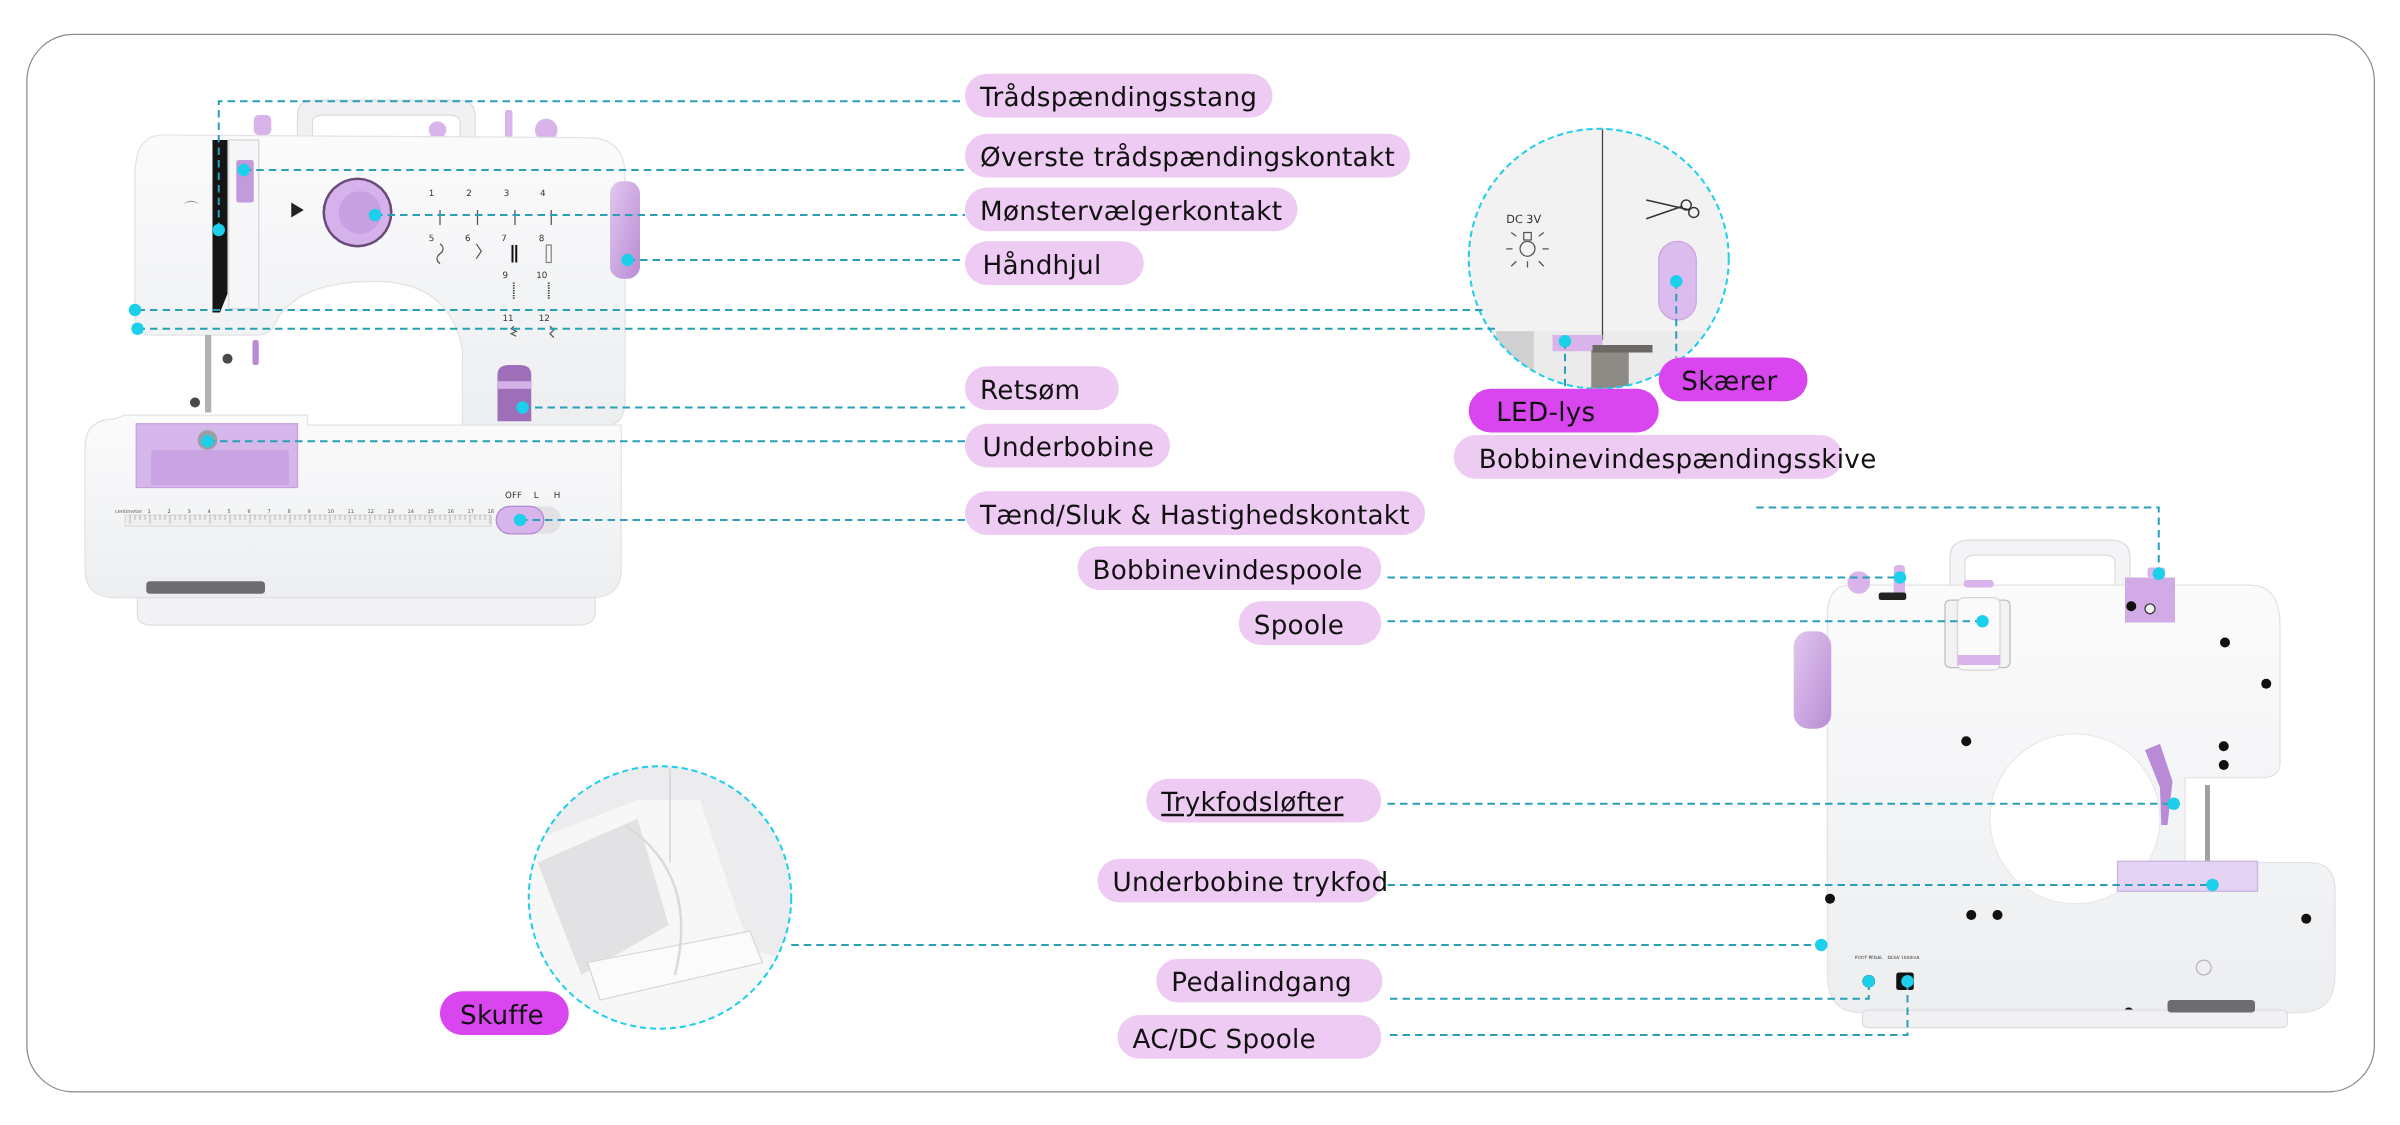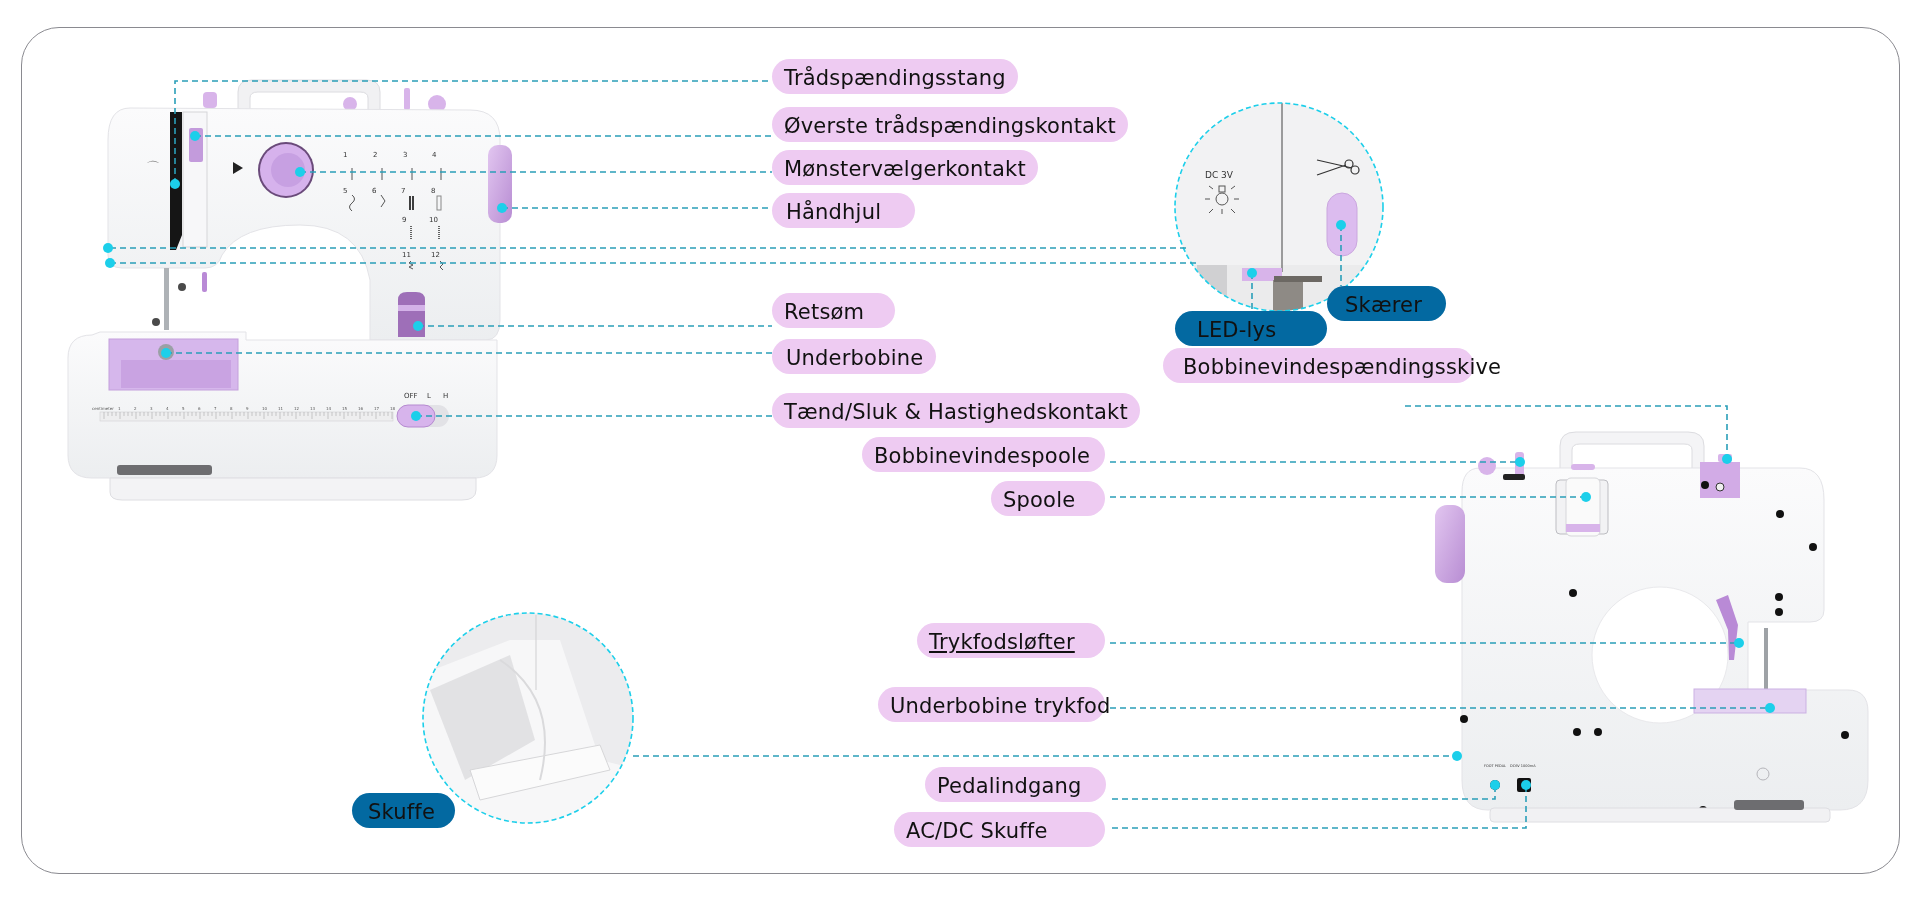--- a/index.html
+++ b/index.html
@@ -1,21 +1,21 @@
 <!DOCTYPE html>
 <html><head>
 <meta charset="utf-8">
 <style>
   html, body { margin: 0; padding: 0; background: #ffffff; }
   body { width: 1920px; height: 900px; position: relative; overflow: hidden; font-family: "DejaVu Sans", "Liberation Sans", sans-serif; }
   .frame { position: absolute; left: 21px; top: 27px; width: 1879px; height: 847px; border: 1.5px solid #8a8a90; border-radius: 38px; box-sizing: border-box; }
   svg.art { position: absolute; left: 0; top: 0; }
   .pill { position: absolute; height: 35px; line-height: 39px; border-radius: 20px; font-size: 21px; color: #111; white-space: nowrap; padding: 0 12px; box-sizing: border-box; letter-spacing: 0.2px; }
   .pink { background: #eecbf2; }
-  .cyan { background: #0369a1; }
+  .cyan { background: #d946ef; }
   .r { }
 </style>
 </head>
 <body>
 
 <div class="frame"></div>
 
 <svg class="art" width="1920" height="900" viewBox="0 0 1920 900">
   <defs>
     <linearGradient id="bodyGrad" x1="0" y1="0" x2="0" y2="1">
@@ -340,15 +340,15 @@
 
 <div class="pill cyan" style="left:1175px;top:311px;width:152px;padding-left:22px;">LED-lys</div>
 <div class="pill cyan" style="left:1327px;top:286px;width:119px;padding-left:18px;">Skærer</div>
 
 <div class="pill pink" style="left:1163px;top:348px;width:311px;padding-left:20px;text-align:right;">Bobbinevindespændingsskive</div>
 <div class="pill pink r" style="left:862px;top:437px;width:243px;">Bobbinevindespoole</div>
 <div class="pill pink r" style="left:991px;top:481px;width:114px;">Spoole</div>
 <div class="pill pink r" style="left:917px;top:623px;width:188px;text-decoration:underline;">Trykfodsløfter</div>
 <div class="pill pink r" style="left:878px;top:687px;width:227px;">Underbobine trykfod</div>
 <div class="pill pink r" style="left:925px;top:767px;width:181px;">Pedalindgang</div>
-<div class="pill pink r" style="left:894px;top:812px;width:211px;">AC/DC Skuffe</div>
+<div class="pill pink r" style="left:894px;top:812px;width:211px;">AC/DC Spoole</div>
 
 <div class="pill cyan" style="left:352px;top:793px;width:103px;padding-left:16px;">Skuffe</div>
 
 </body></html>

